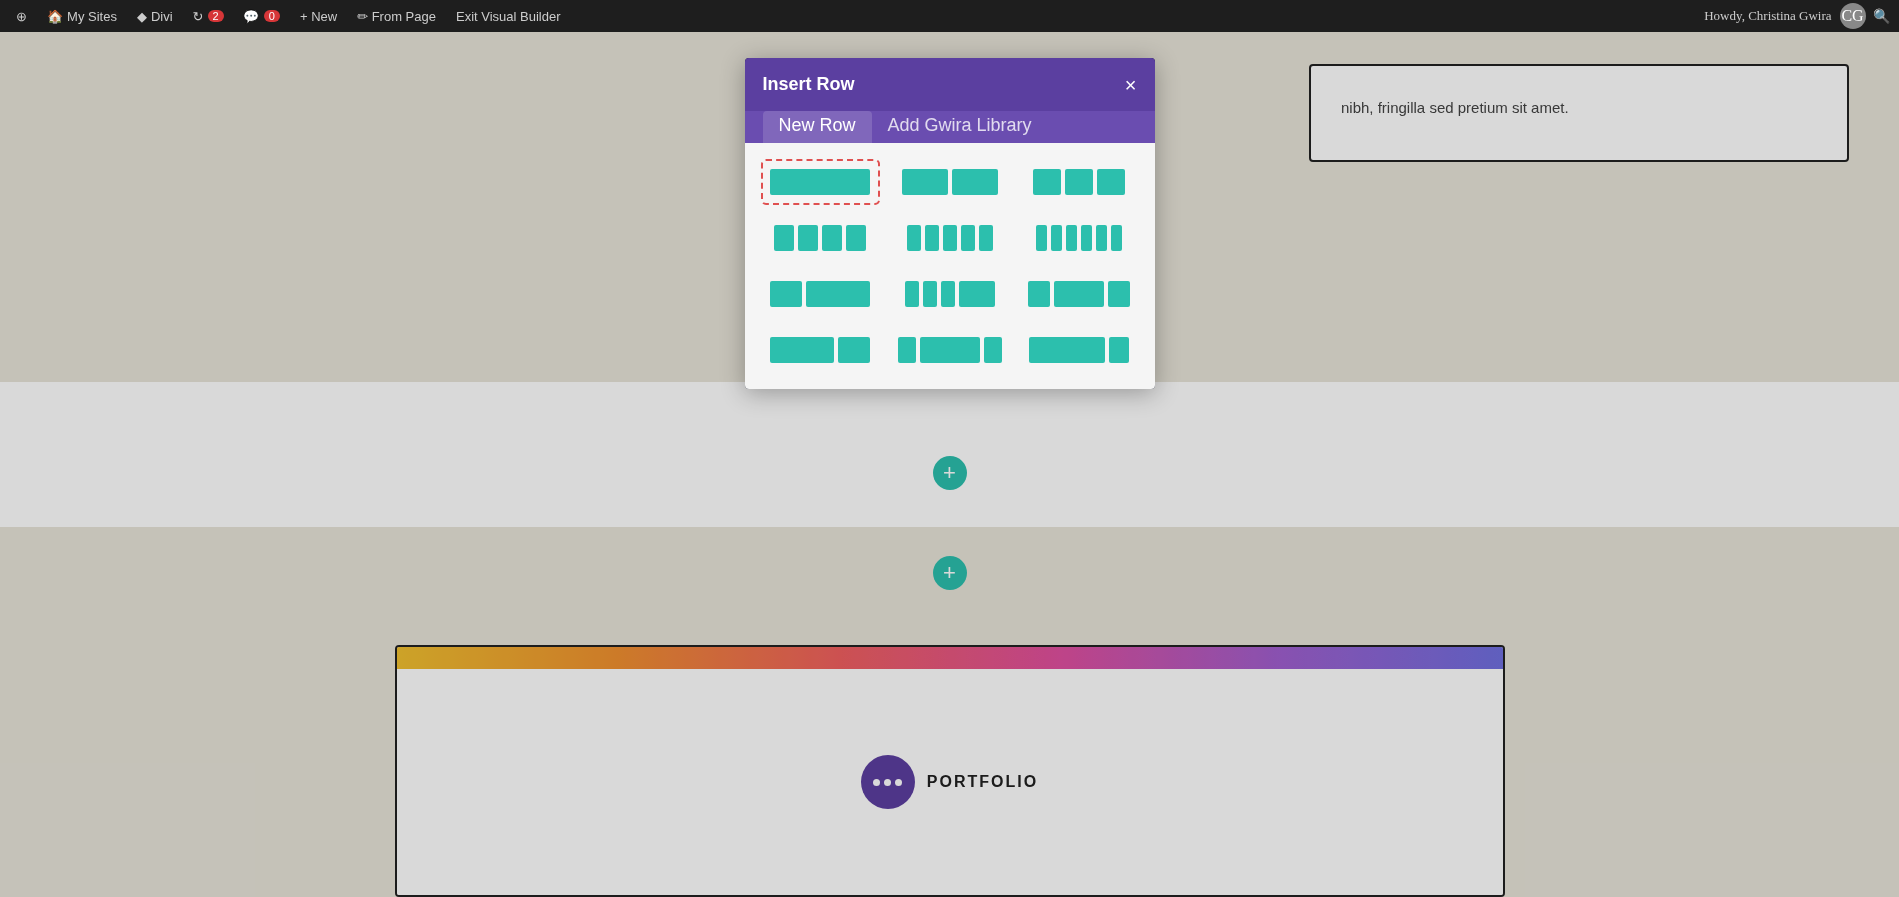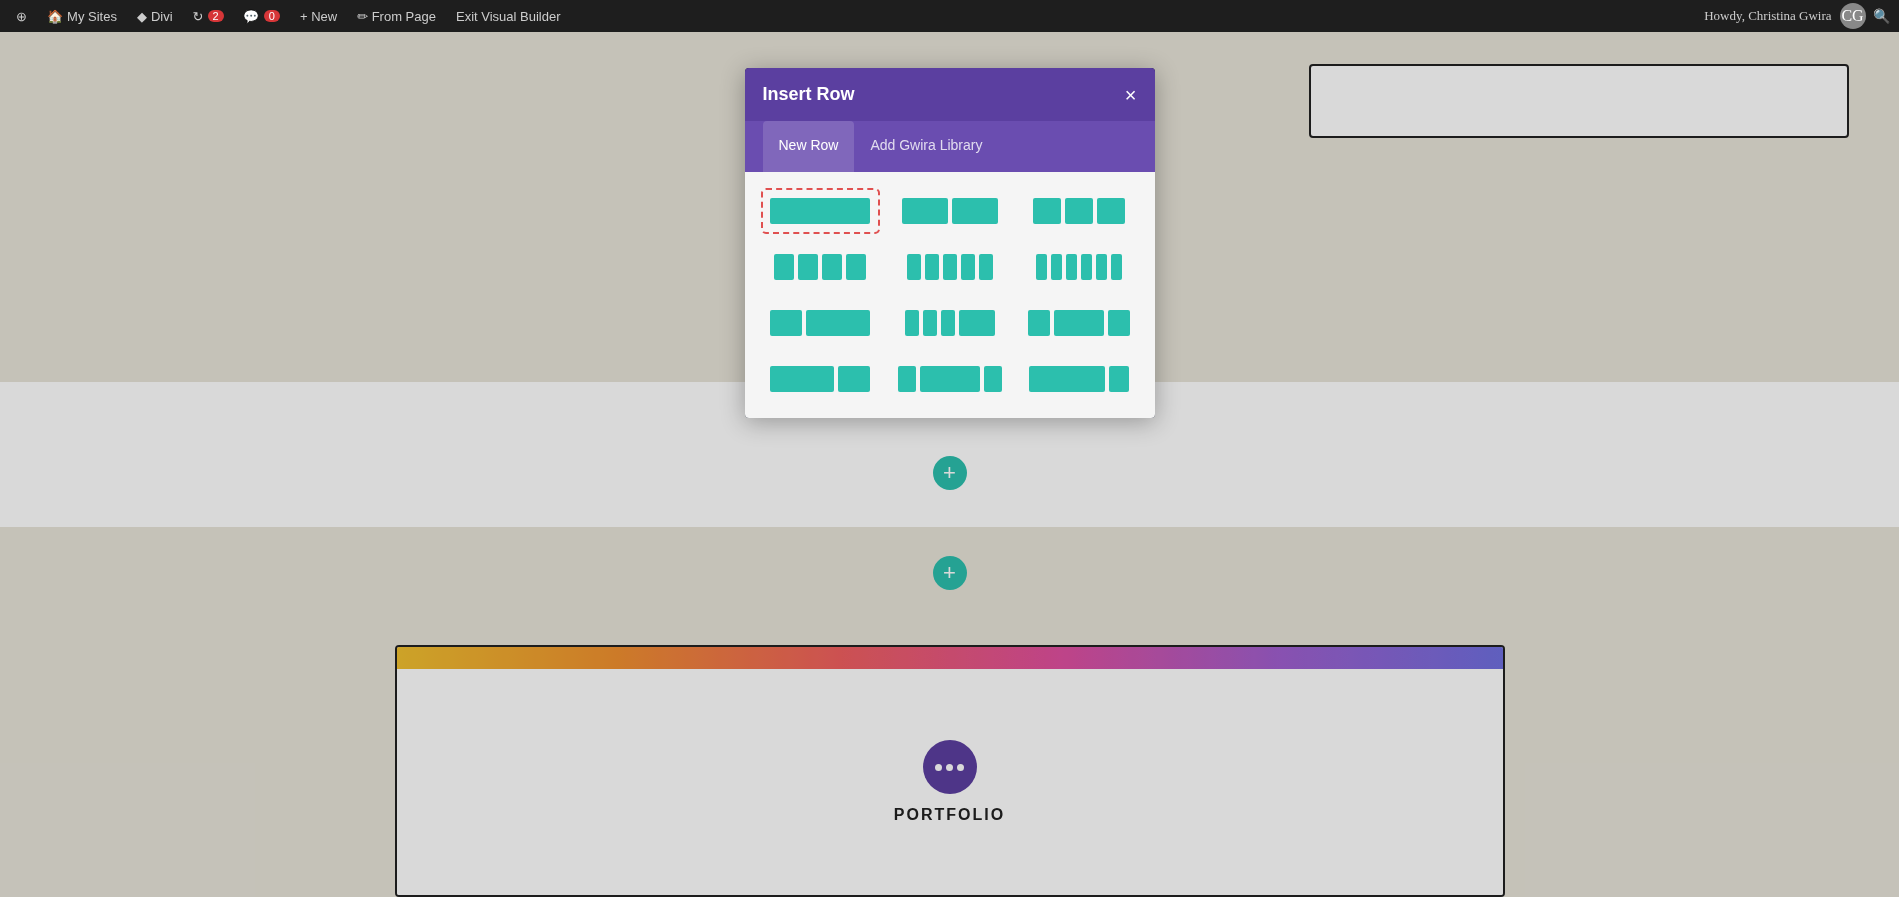--- a/index.html
+++ b/index.html
@@ -100,21 +100,20 @@
     }
     #gradient-bar {
       width: 100%;
       height: 22px;
       background: linear-gradient(to right, #f0c030, #f09030, #f06060, #e050a0, #a060d0, #7070e0);
     }
     #gradient-body {
       background: #fff;
       height: calc(100% - 22px);
       display: flex;
-      flex-direction: column;
       align-items: center;
       justify-content: center;
       gap: 12px;
     }
     #portfolio-dots {
       width: 54px; height: 54px;
       background: #5c3fa0;
       border-radius: 50%;
       display: flex; align-items: center; justify-content: center;
       gap: 4px;
@@ -162,21 +161,21 @@
       position: absolute;
       top: 32px;
       left: 0;
       width: 100%;
       height: calc(897px - 32px);
       background: rgba(0,0,0,0.15);
       z-index: 50;
     }
     #insert-row-modal {
       position: absolute;
-      top: 68px;
+      top: 58px;
       left: 50%;
       transform: translateX(-50%);
       width: 410px;
       background: #0f172a;
       border-radius: 4px;
       overflow: hidden;
       box-shadow: 0 4px 24px rgba(0,0,0,0.3);
       z-index: 60;
     }
     #modal-header {
@@ -198,22 +197,22 @@
       background: none;
       border: none;
       line-height: 1;
     }
     #modal-tabs {
       background: #6a4db0;
       display: flex;
       padding: 0 18px;
     }
     .modal-tab {
-      padding: 16px 16px;
-      font-size: 14px;
+      padding: 4px 16px;
+      font-size: 18px;
       color: rgba(255,255,255,0.8);
       cursor: pointer;
       border-bottom: 3px solid transparent;
     }
     .modal-tab.active {
       color: #fff;
       background: rgba(255,255,255,0.15);
       border-radius: 4px 4px 0 0;
     }
     #modal-body {
@@ -288,20 +287,21 @@
   <div class="admin-bar-right">
     <span class="howdy-text">Howdy, Christina Gwira</span>
     <div class="avatar-circle">CG</div>
     <span class="search-icon-bar">🔍</span>
   </div>
 </div>
 
 <div id="page-bg">
 
   <div id="content-card">
+    <p class="card-text">nibh, fringilla sed pretium sit amet.</p>
   </div>
 
   <div id="white-section"></div>
 
   <div class="add-section-btn" style="top: 424px;">
     <span>+</span>
   </div>
 
   <div class="add-section-btn" style="top: 524px;">
     <span>+</span>

